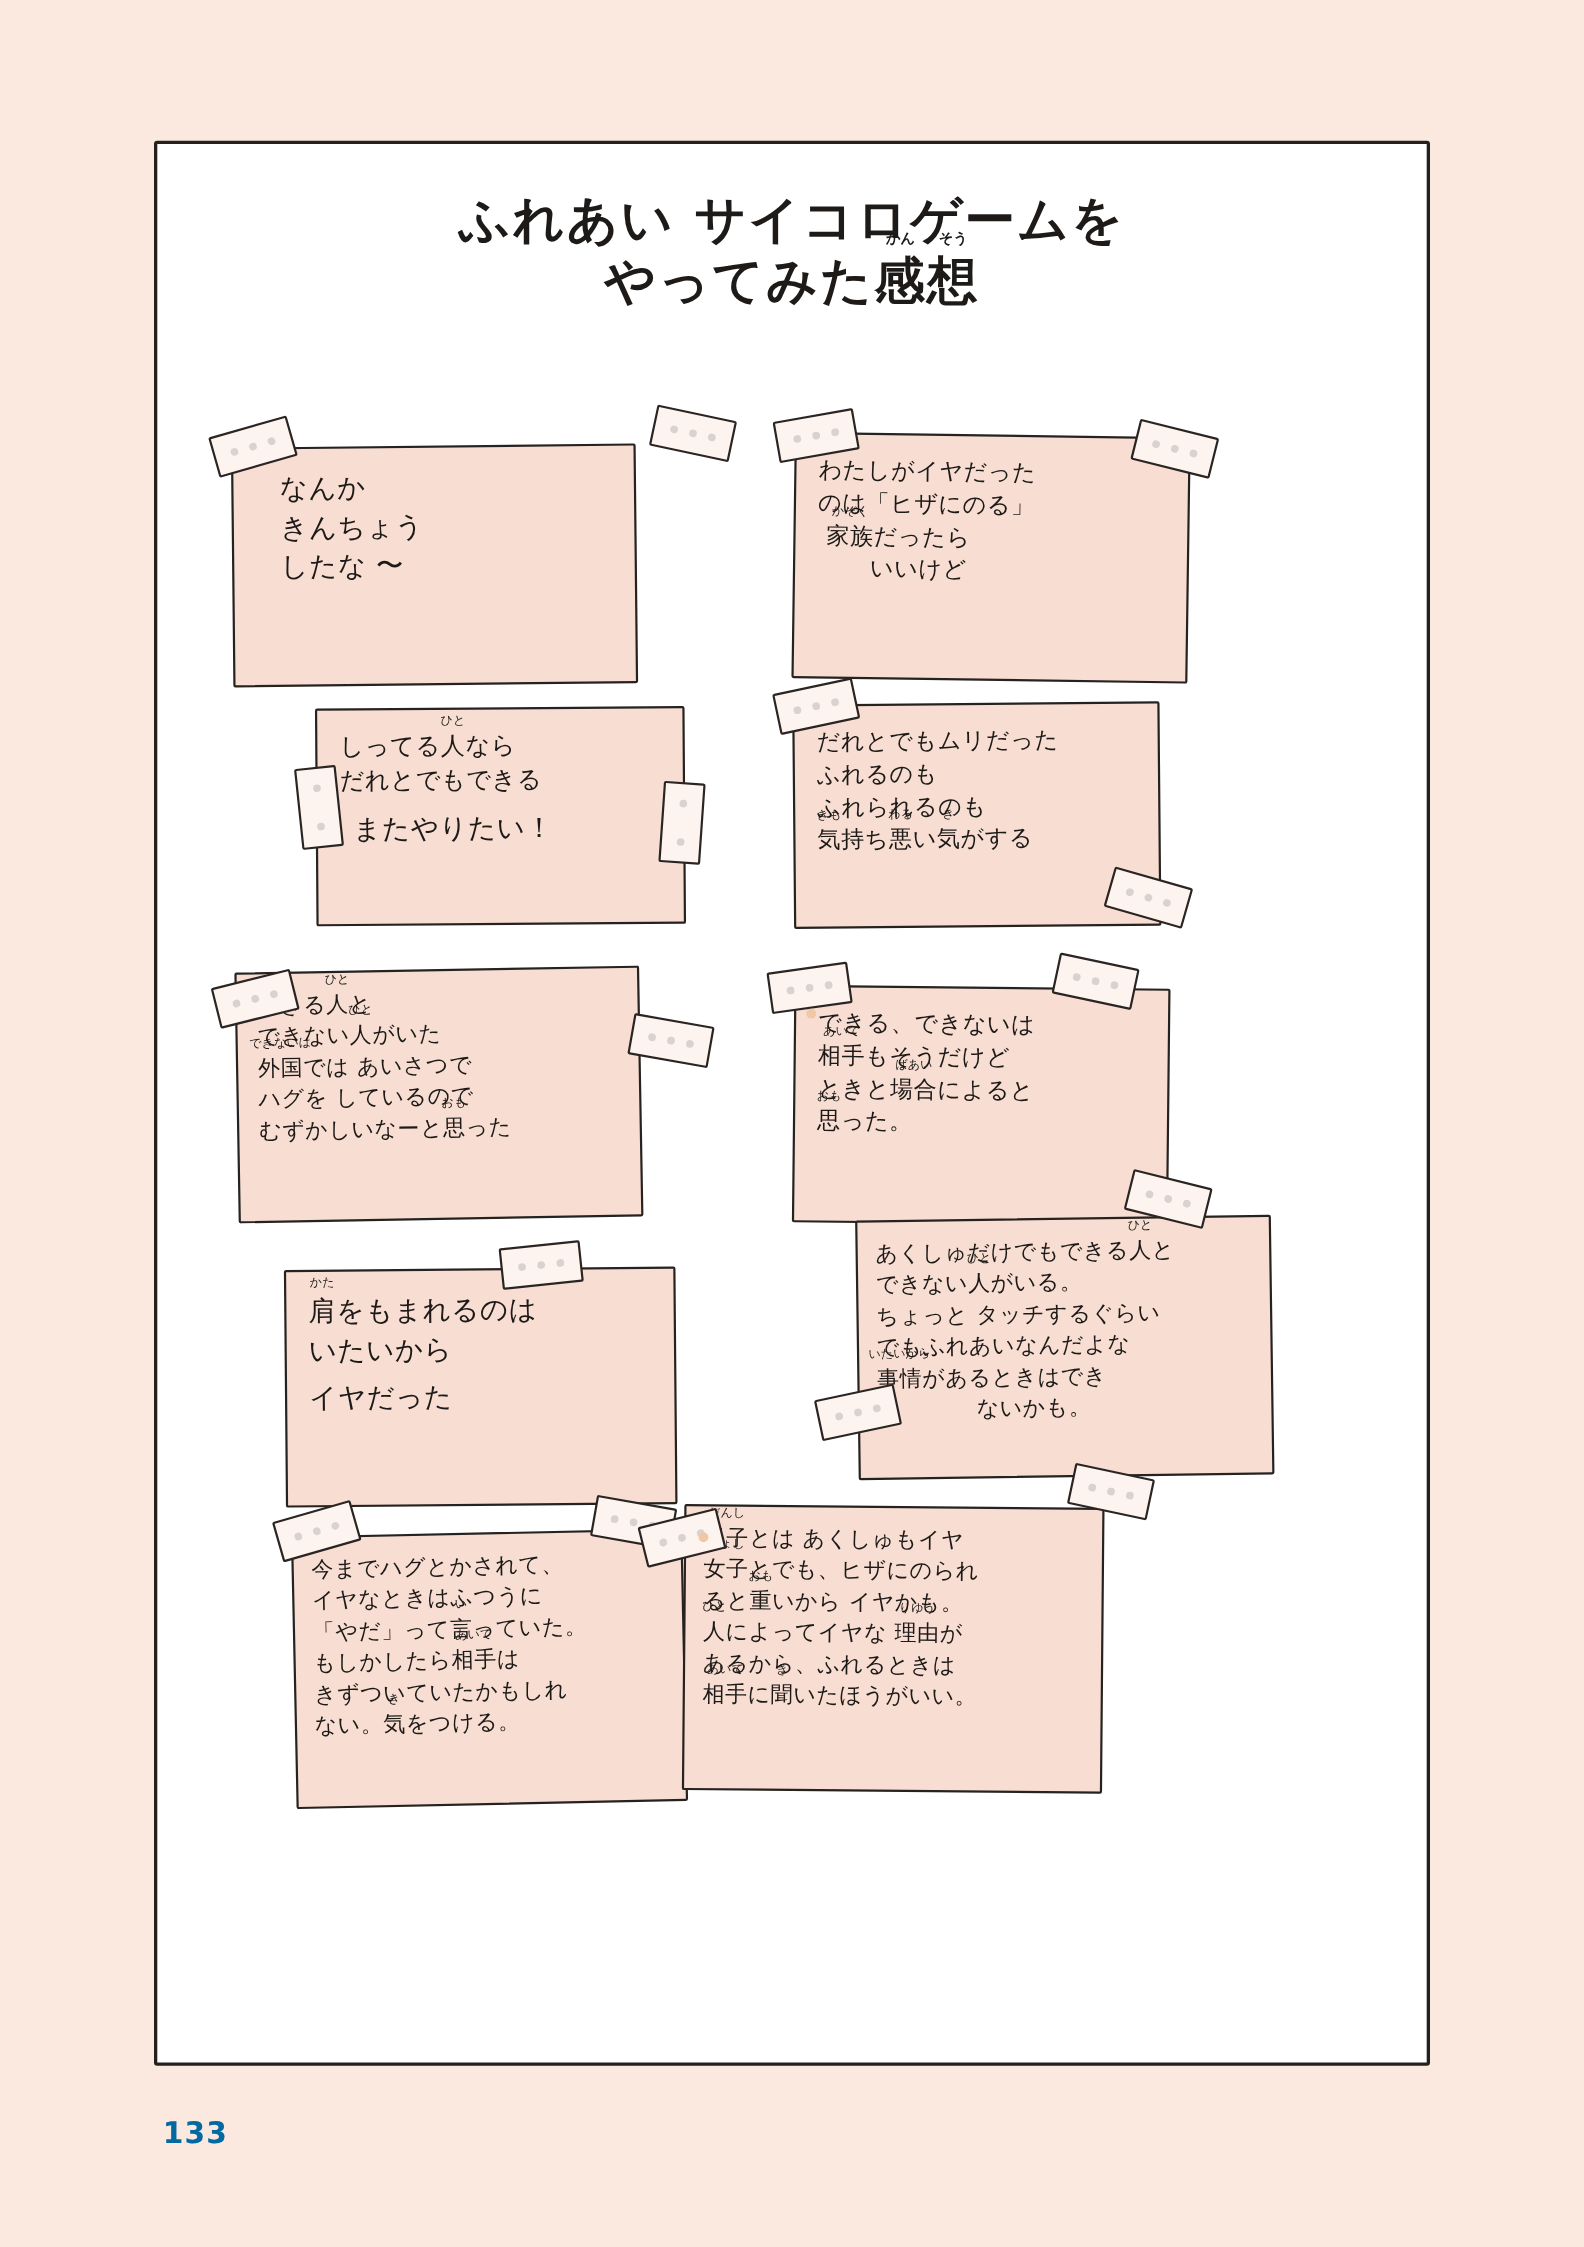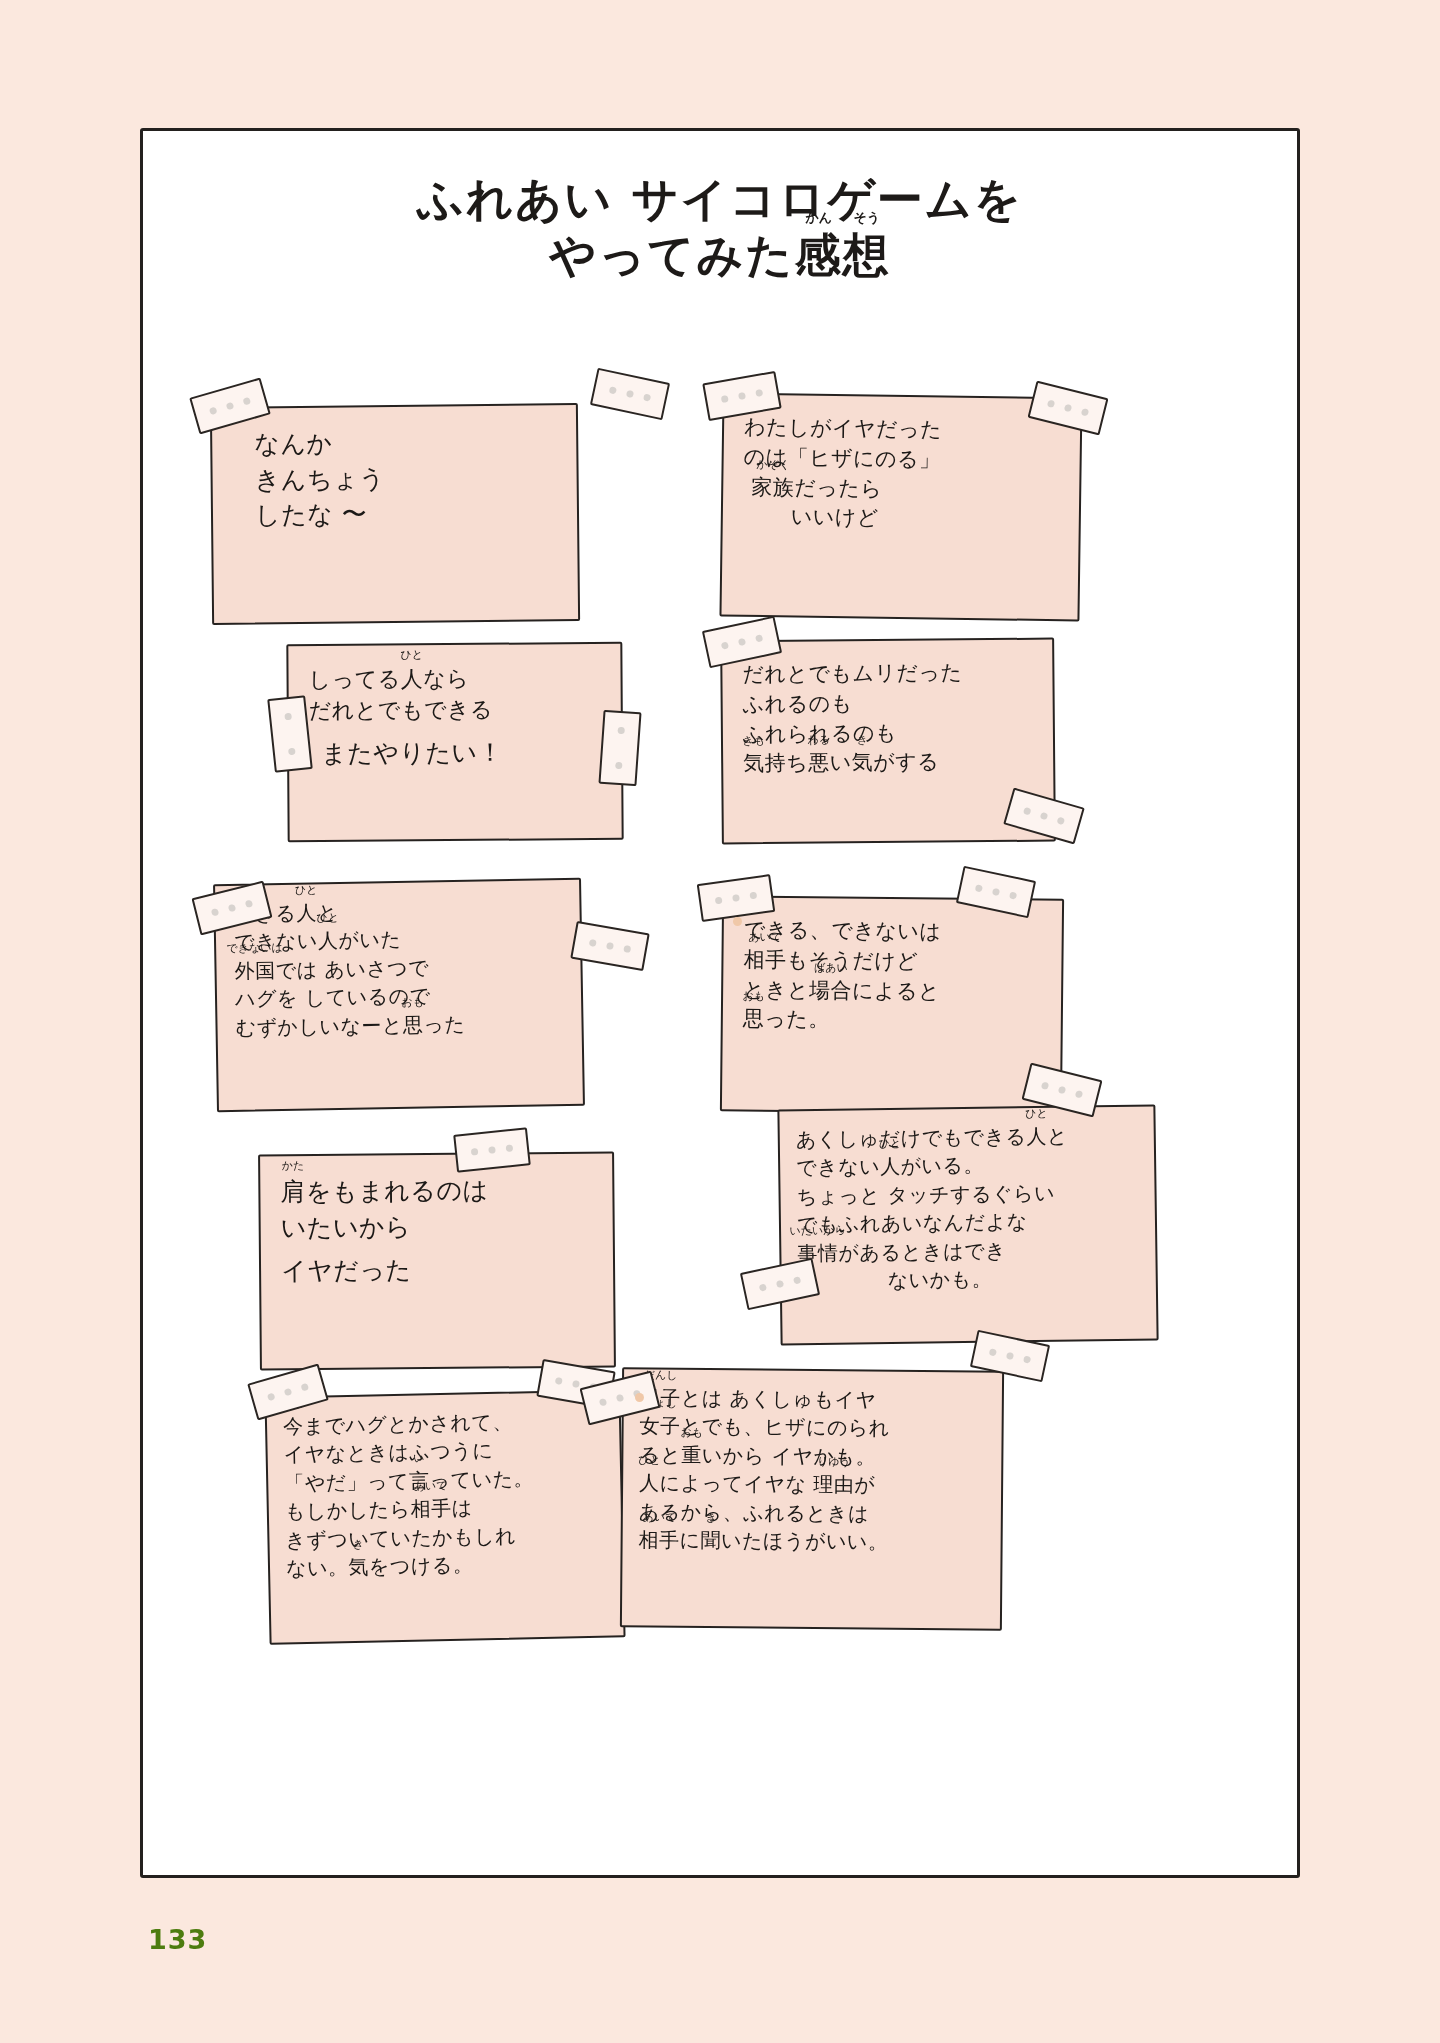--- a/index.html
+++ b/index.html
@@ -137,21 +137,21 @@
     background: #f0c8a8;
   }
 
   
   #page-number {
     position: absolute;
     left: 148px;
     bottom: 88px;
     font-size: 27px;
     font-weight: bold;
-    color: #4d7c0f;
+    color: #0369a1;
     letter-spacing: 1px;
   }
 </style>
 </head>
 <body>
 
 <div id="page">
   <div id="sheet">
 
     <div id="title-block">

